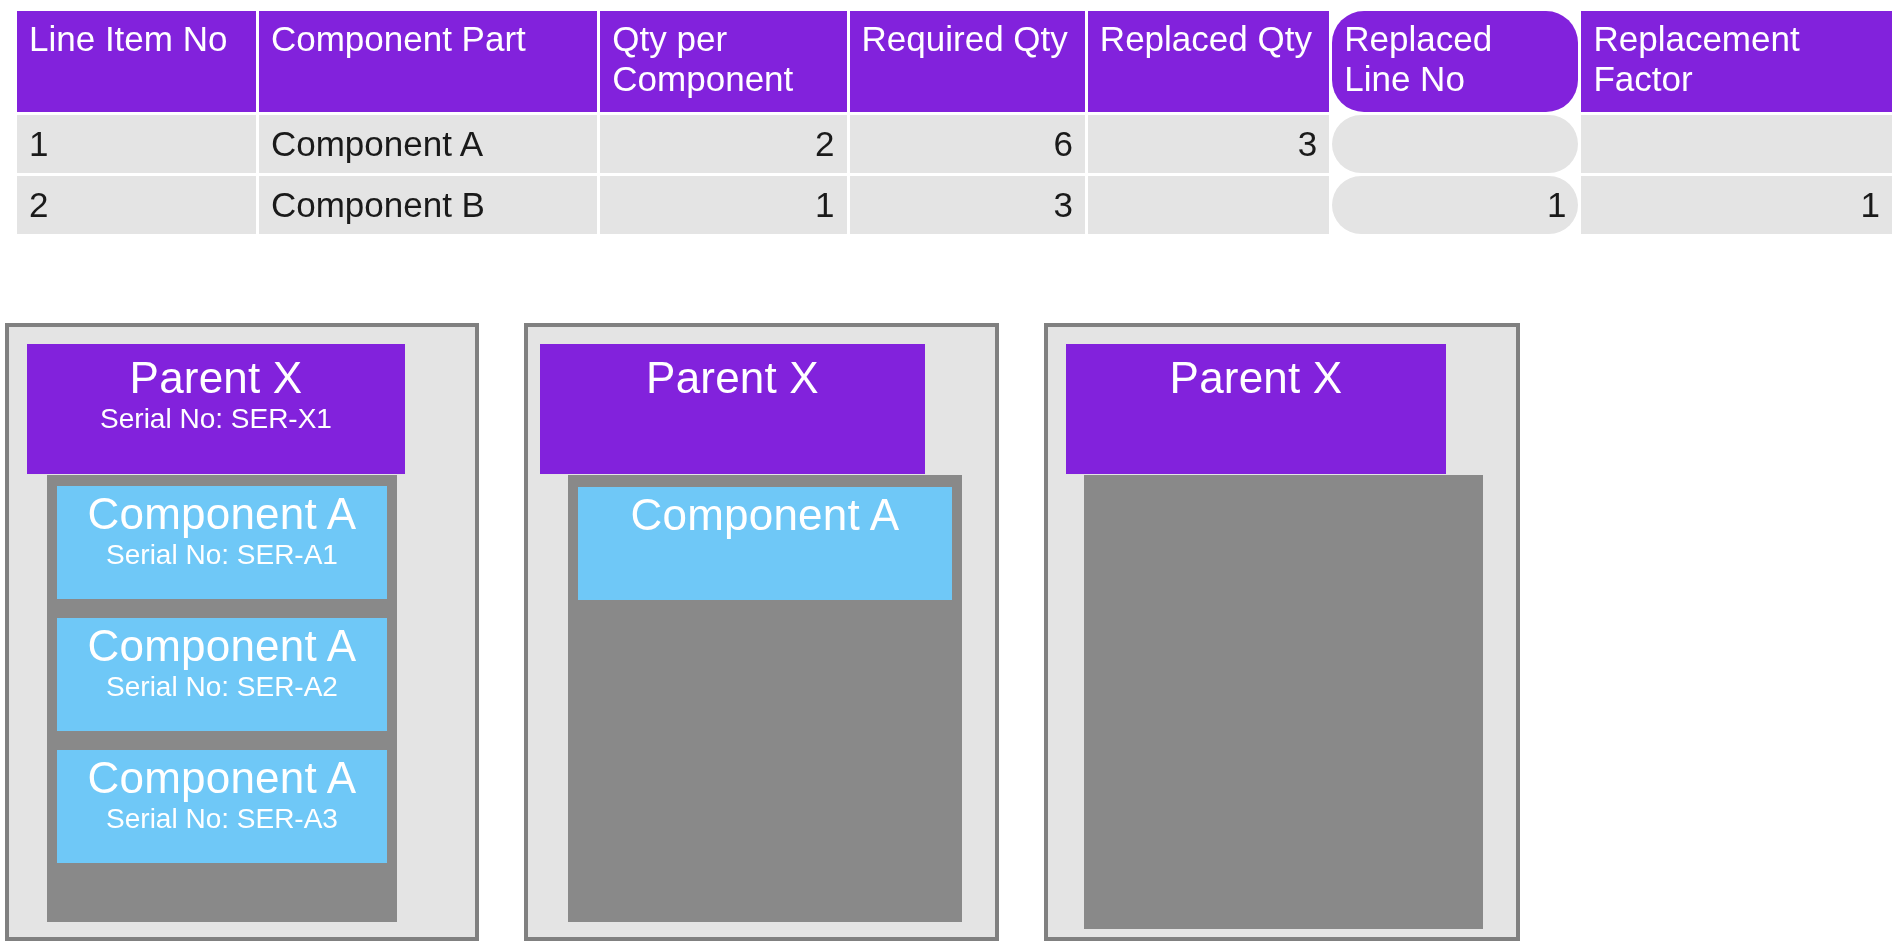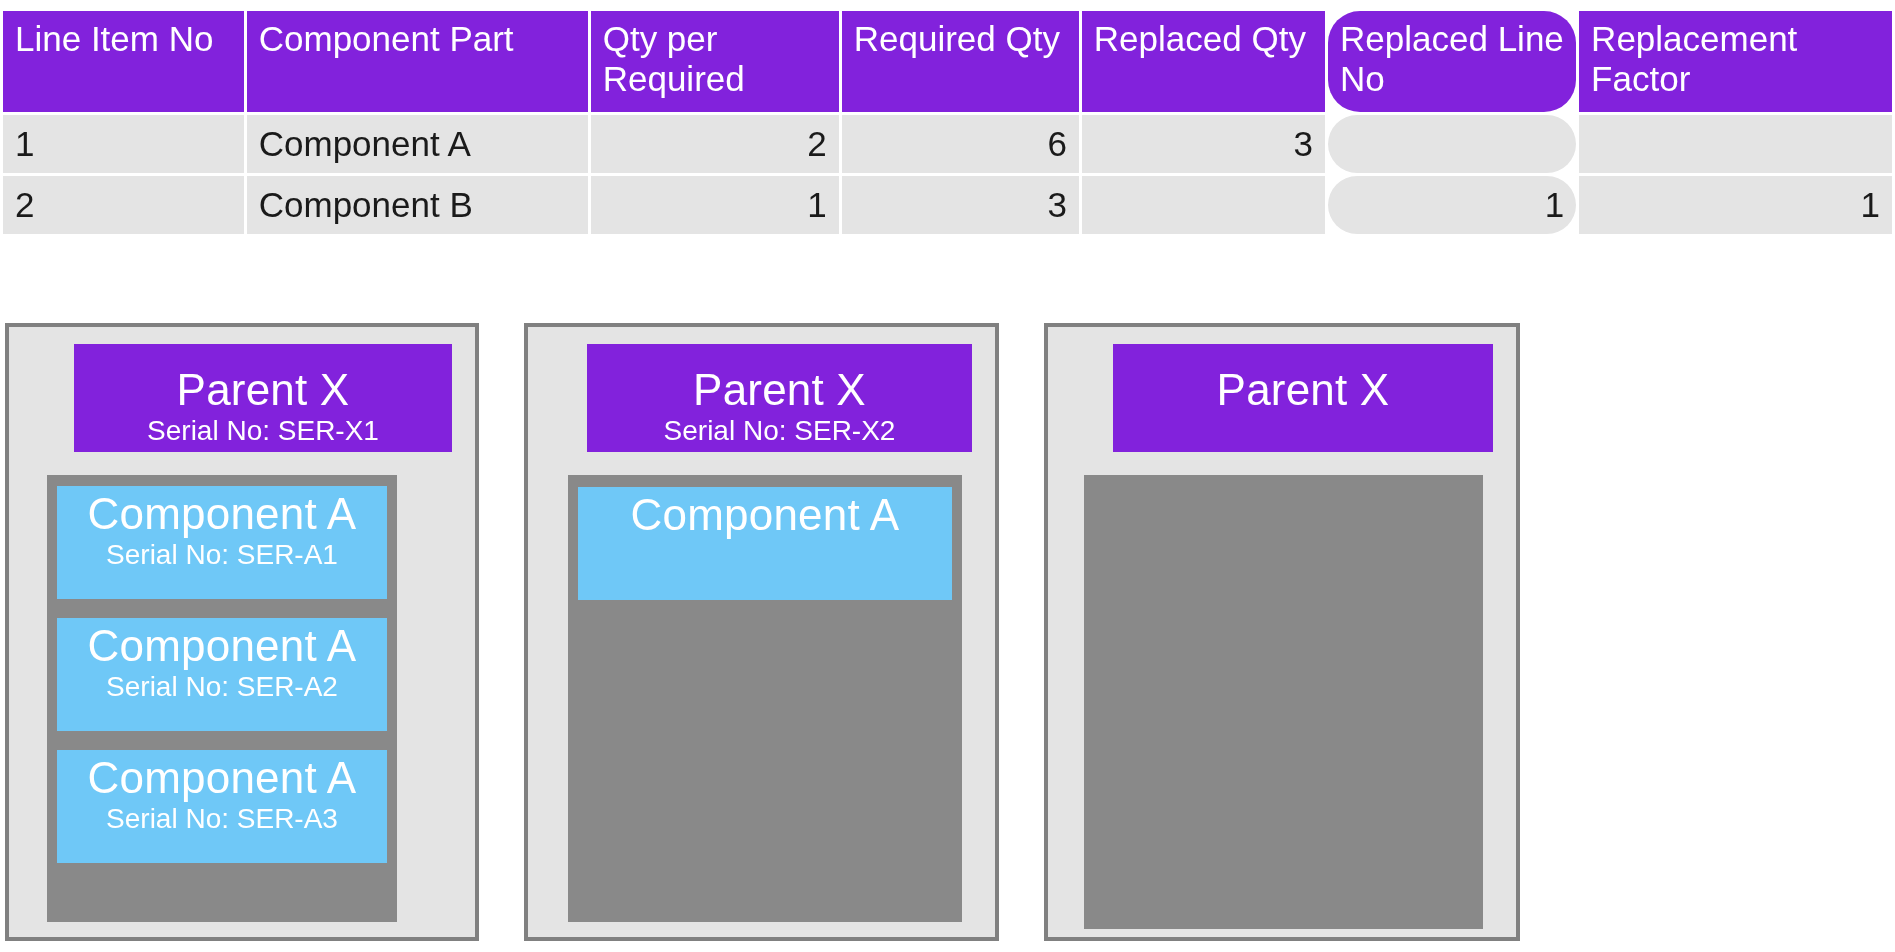--- a/index.html
+++ b/index.html
@@ -17,20 +17,21 @@
 
   
   #bom-table {
     position: absolute;
     left: 0px;
     top: 8px;
     width: 1895px;
     border-collapse: separate;
     border-spacing: 3px 3px;
     table-layout: fixed;
+    padding-left: 14px;
   }
   #bom-table th {
     background: #8222DC;
     color: #ffffff;
     font-weight: normal;
     font-size: 35px;
     line-height: 1.13;
     text-align: left;
     vertical-align: top;
     padding: 8px 12px 14px 12px;
@@ -78,23 +79,22 @@
   #parent-card-1 { left: 5px;    width: 474px; }
   #parent-card-2 { left: 524px;  width: 475px; }
   #parent-card-3 { left: 1044px; width: 476px; }
 
   .parent-header {
     position: absolute;
     background: #8222DC;
     color: #ffffff;
     text-align: center;
     box-sizing: border-box;
-    padding-top: 24px;
-    height: 108px;
-    margin-left: 47px;
+    padding-top: 12px;
+    height: 130px;
   }
   #parent-card-1 .parent-header { left: 18px; top: 17px; width: 378px; }
   #parent-card-2 .parent-header { left: 12px; top: 17px; width: 385px; }
   #parent-card-3 .parent-header { left: 18px; top: 17px; width: 380px; }
 
   .node-title {
     display: block;
     font-size: 44px;
     line-height: 1.0;
     letter-spacing: 0.2px;
@@ -132,21 +132,21 @@
   #parent-card-2 .component-chip { left: 10px; width: 374px; top: 12px; }
 </style>
 </head>
 <body>
 
 <table id="bom-table">
   <thead>
     <tr>
       <th class="c0">Line Item No</th>
       <th class="c1">Component Part</th>
-      <th class="c2">Qty per Required</th>
+      <th class="c2">Qty per Component</th>
       <th class="c3">Required Qty</th>
       <th class="c4">Replaced Qty</th>
       <th class="c5">Replaced Line No</th>
       <th class="c6">Replacement Factor</th>
     </tr>
   </thead>
   <tbody>
     <tr>
       <td class="c0 txt-left">1</td>
       <td class="c1 txt-left">Component A</td>
@@ -187,21 +187,20 @@
       <div class="component-chip chip-2">
         <span class="node-title">Component A</span>
         <span class="node-serial">Serial No: SER-A3</span>
       </div>
     </div>
   </div>
 
   <div class="parent-card" id="parent-card-2">
     <div class="parent-header">
       <span class="node-title">Parent X</span>
-      <span class="node-serial">Serial No: SER-X2</span>
     </div>
     <div class="slot-container">
       <div class="component-chip">
         <span class="node-title">Component A</span>
       </div>
     </div>
   </div>
 
   <div class="parent-card" id="parent-card-3">
     <div class="parent-header">

